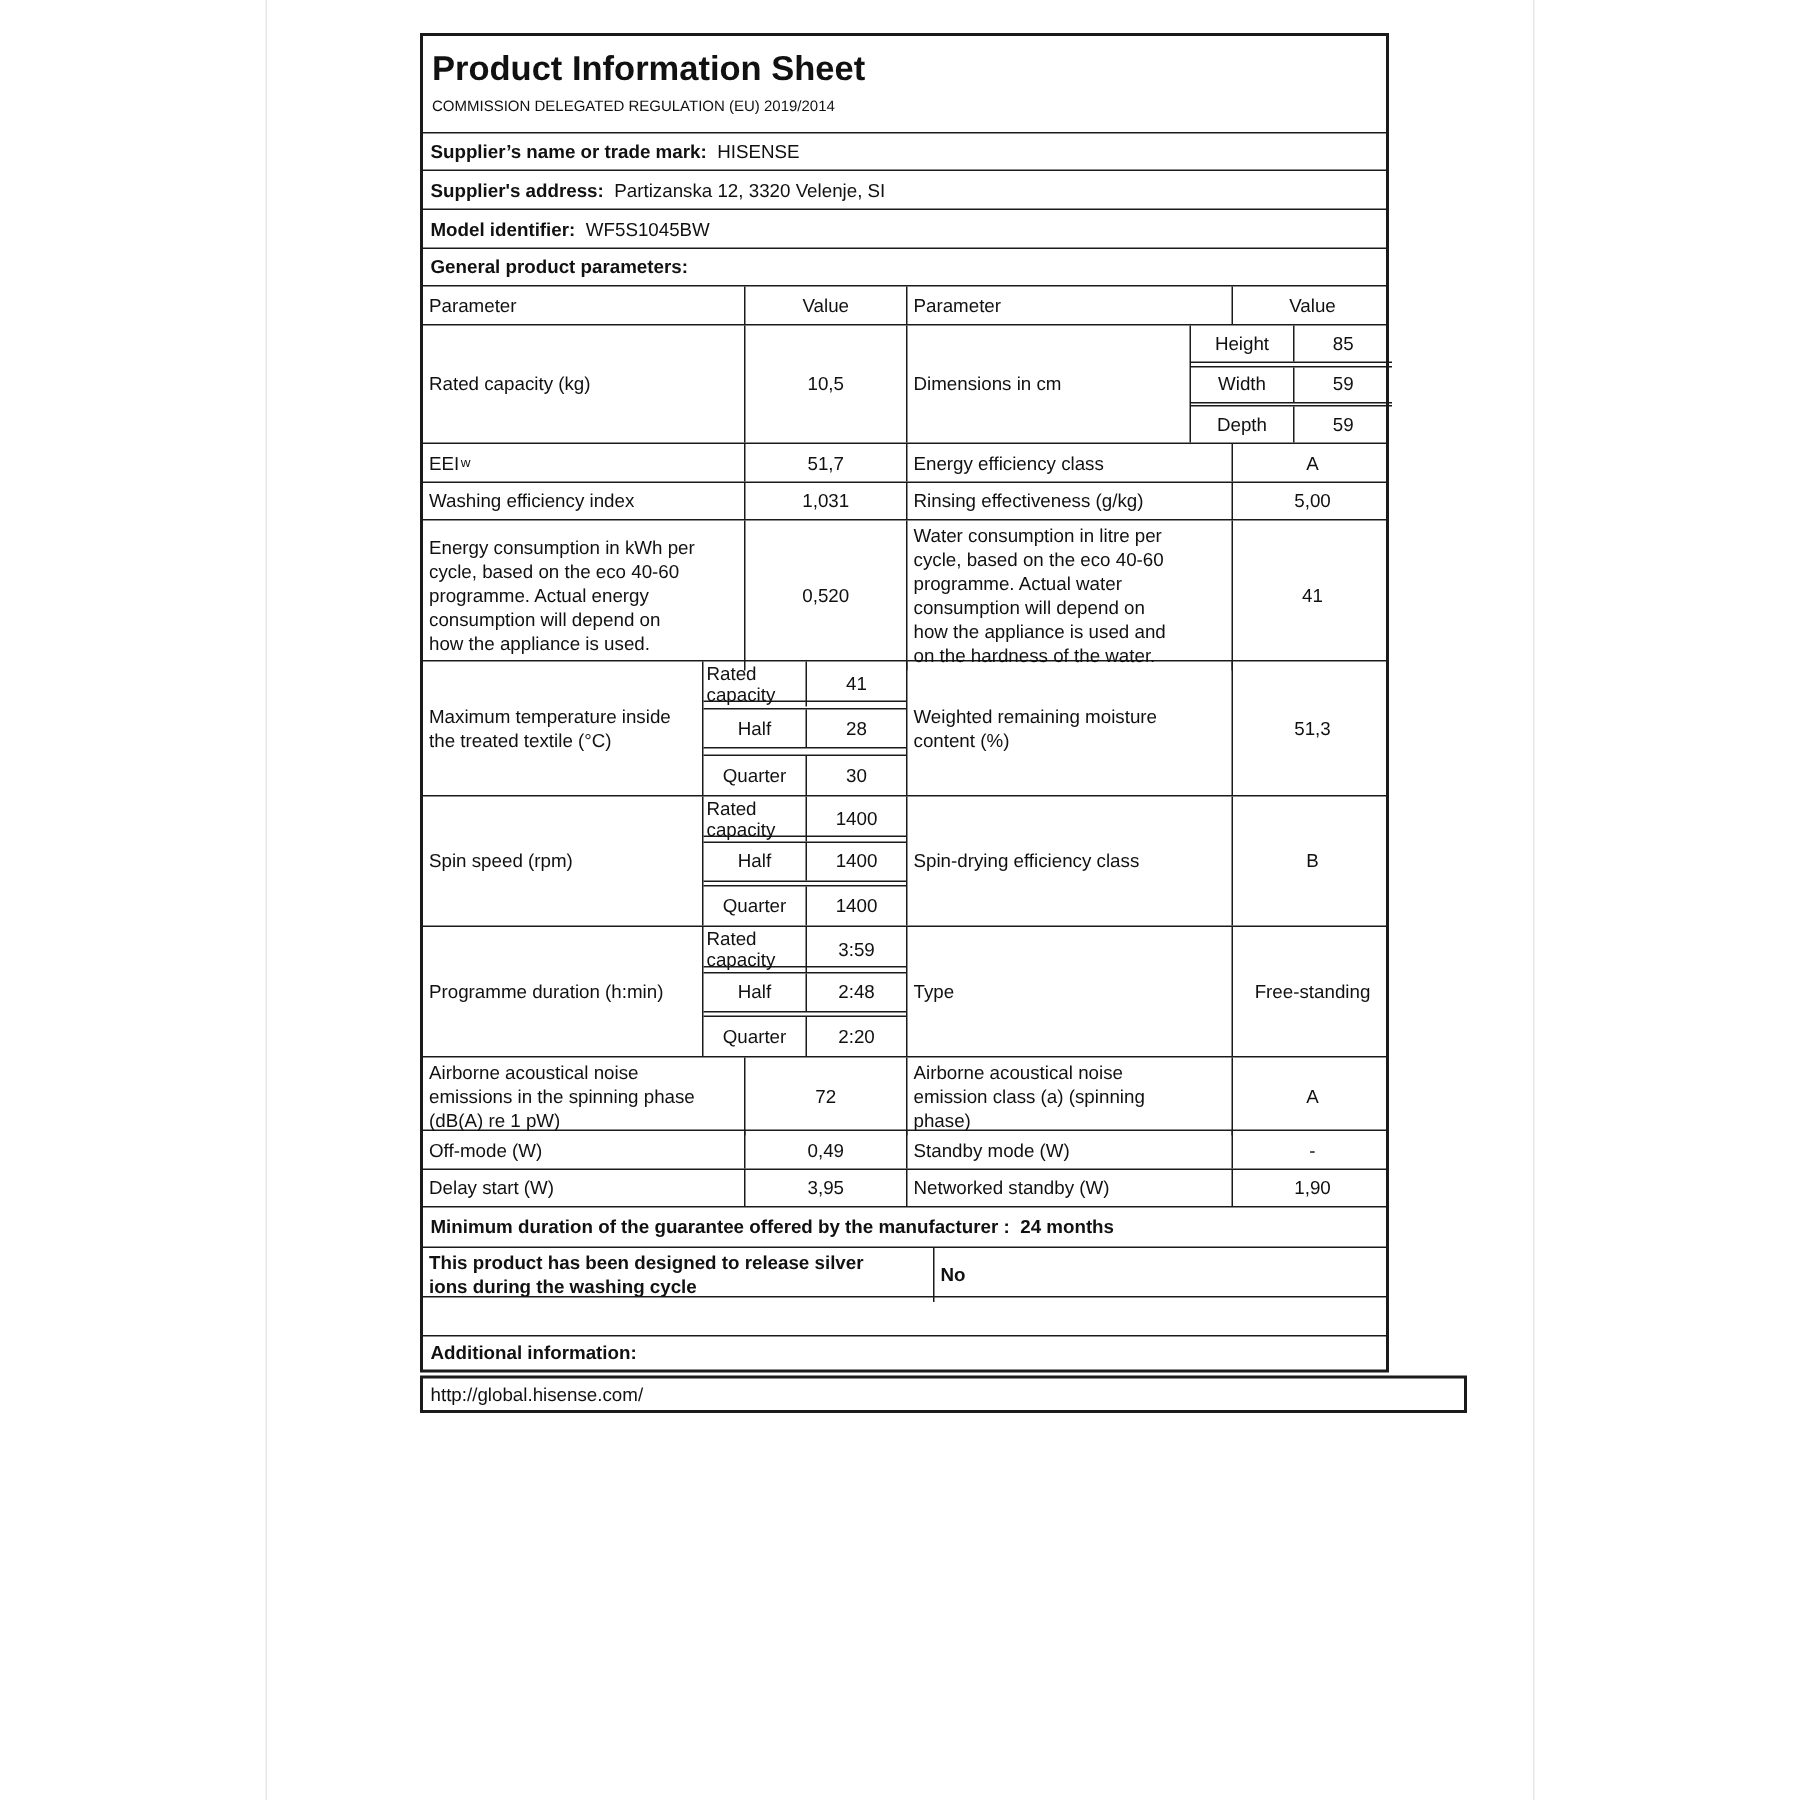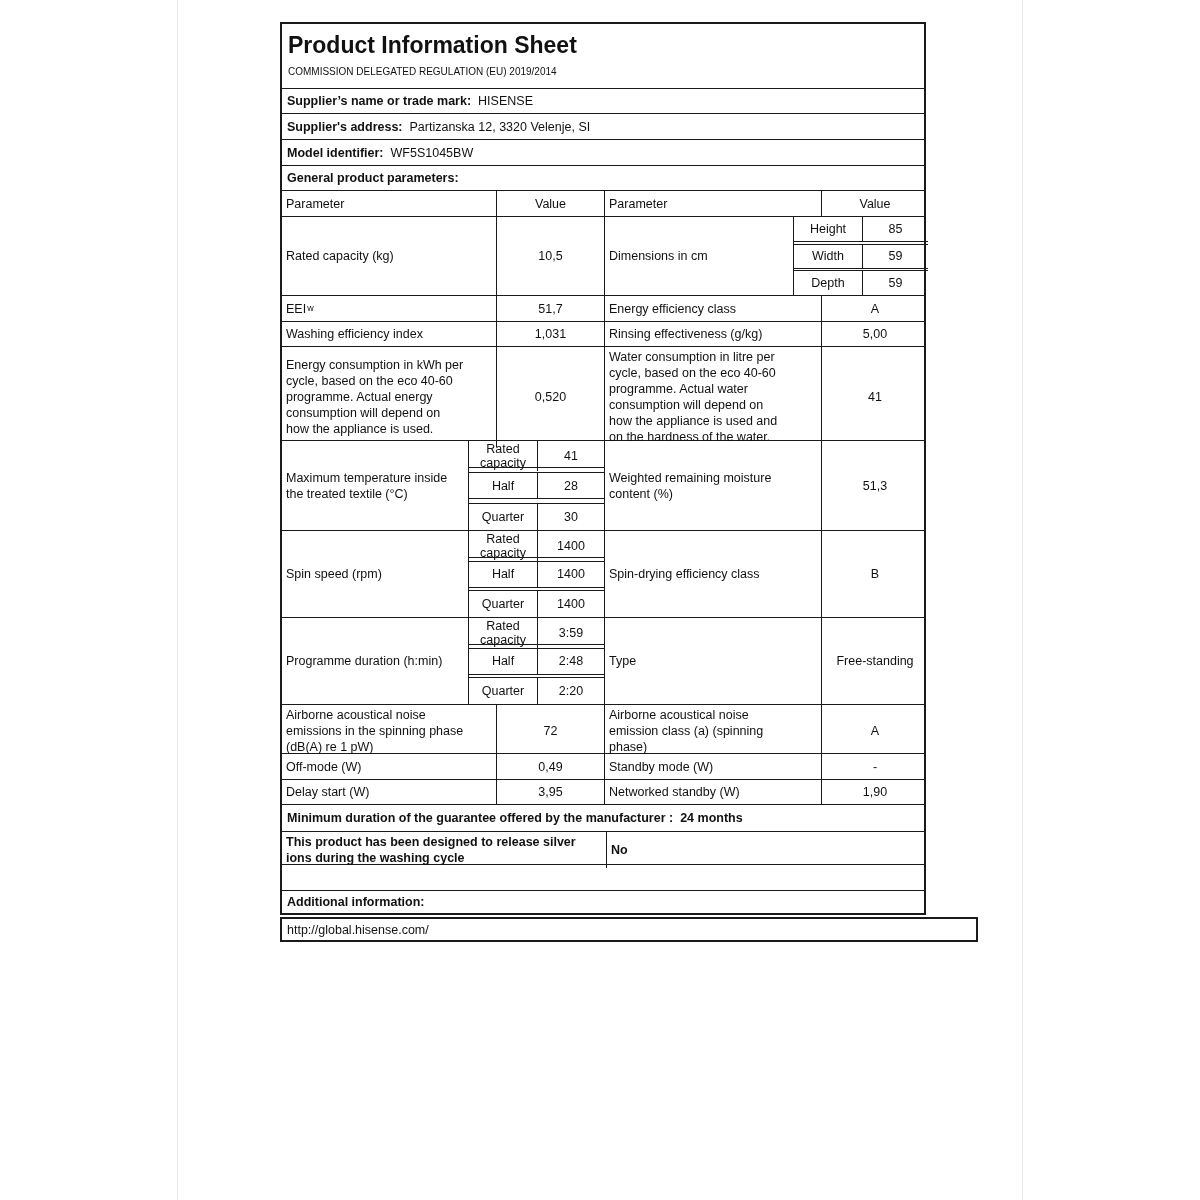--- a/index.html
+++ b/index.html
@@ -22,38 +22,38 @@
 
   
   .title-block { padding: 8px 8px 6px 6px; height: 64px; }
   .doc-title { font-size: 23px; font-weight: 700; letter-spacing: 0; }
   .doc-subtitle { font-size: 10px; margin-top: 7px; }
 
   
   .kv { display: flex; align-items: center; padding: 0 5px; gap: 7px; }
   .kv b { font-weight: 700; }
   .h25 { height: 25px; } .h26 { height: 26px; } .h27 { height: 27px; }
-  .h23 { height: 23px; } .h33 { height: 33px; } .h49 { height: 49px; } .h79 { height: 79px; } .h87 { height: 87px; }
+  .h23 { height: 23px; } .h33 { height: 33px; gap: 16px; } .h49 { height: 49px; } .h79 { height: 79px; } .h87 { height: 87px; }
   .h90 { height: 90px; } .h94 { height: 94px; }
 
   
   .grid4 { display: grid; grid-template-columns: 186px 136px 189px 135px; }
   .grid2 { display: grid; grid-template-columns: 324px 322px; }
   .c { border-left: 1px solid #1a1a1a; display: flex; align-items: center;
        padding: 2px 4px; line-height: 1.28; }
   .c.cfirst { border-left: none; }
   .c.center { justify-content: center; text-align: center; margin-left: 28px; }
   .c.nopad { padding: 0; }
 
   
   .subcol { display: flex; flex-direction: column; justify-content: space-between;
             align-items: stretch; padding: 0; }
   .subrow { display: grid; grid-template-columns: 68px 1fr; width: 100%; }
   .subrow .sl, .subrow .sv { display: flex; align-items: center; justify-content: center;
-            text-align: center; line-height: 1.12; padding: 1px 2px; }
+            text-align: left; line-height: 1.12; padding: 1px 2px; }
   .subrow .sv { border-left: 1px solid #1a1a1a; }
   .sb25 .subrow { height: 25px; }
   .sb27 .subrow { height: 27px; }
   .s-first { border-bottom: 1px solid #1a1a1a; }
   .s-mid   { border-top: 1px solid #1a1a1a; border-bottom: 1px solid #1a1a1a; }
   .s-last  { border-top: 1px solid #1a1a1a; }
 
   sub.eei-w { font-size: 9px; vertical-align: sub; margin-left: 1px; }
 
   .bold { font-weight: 700; }

